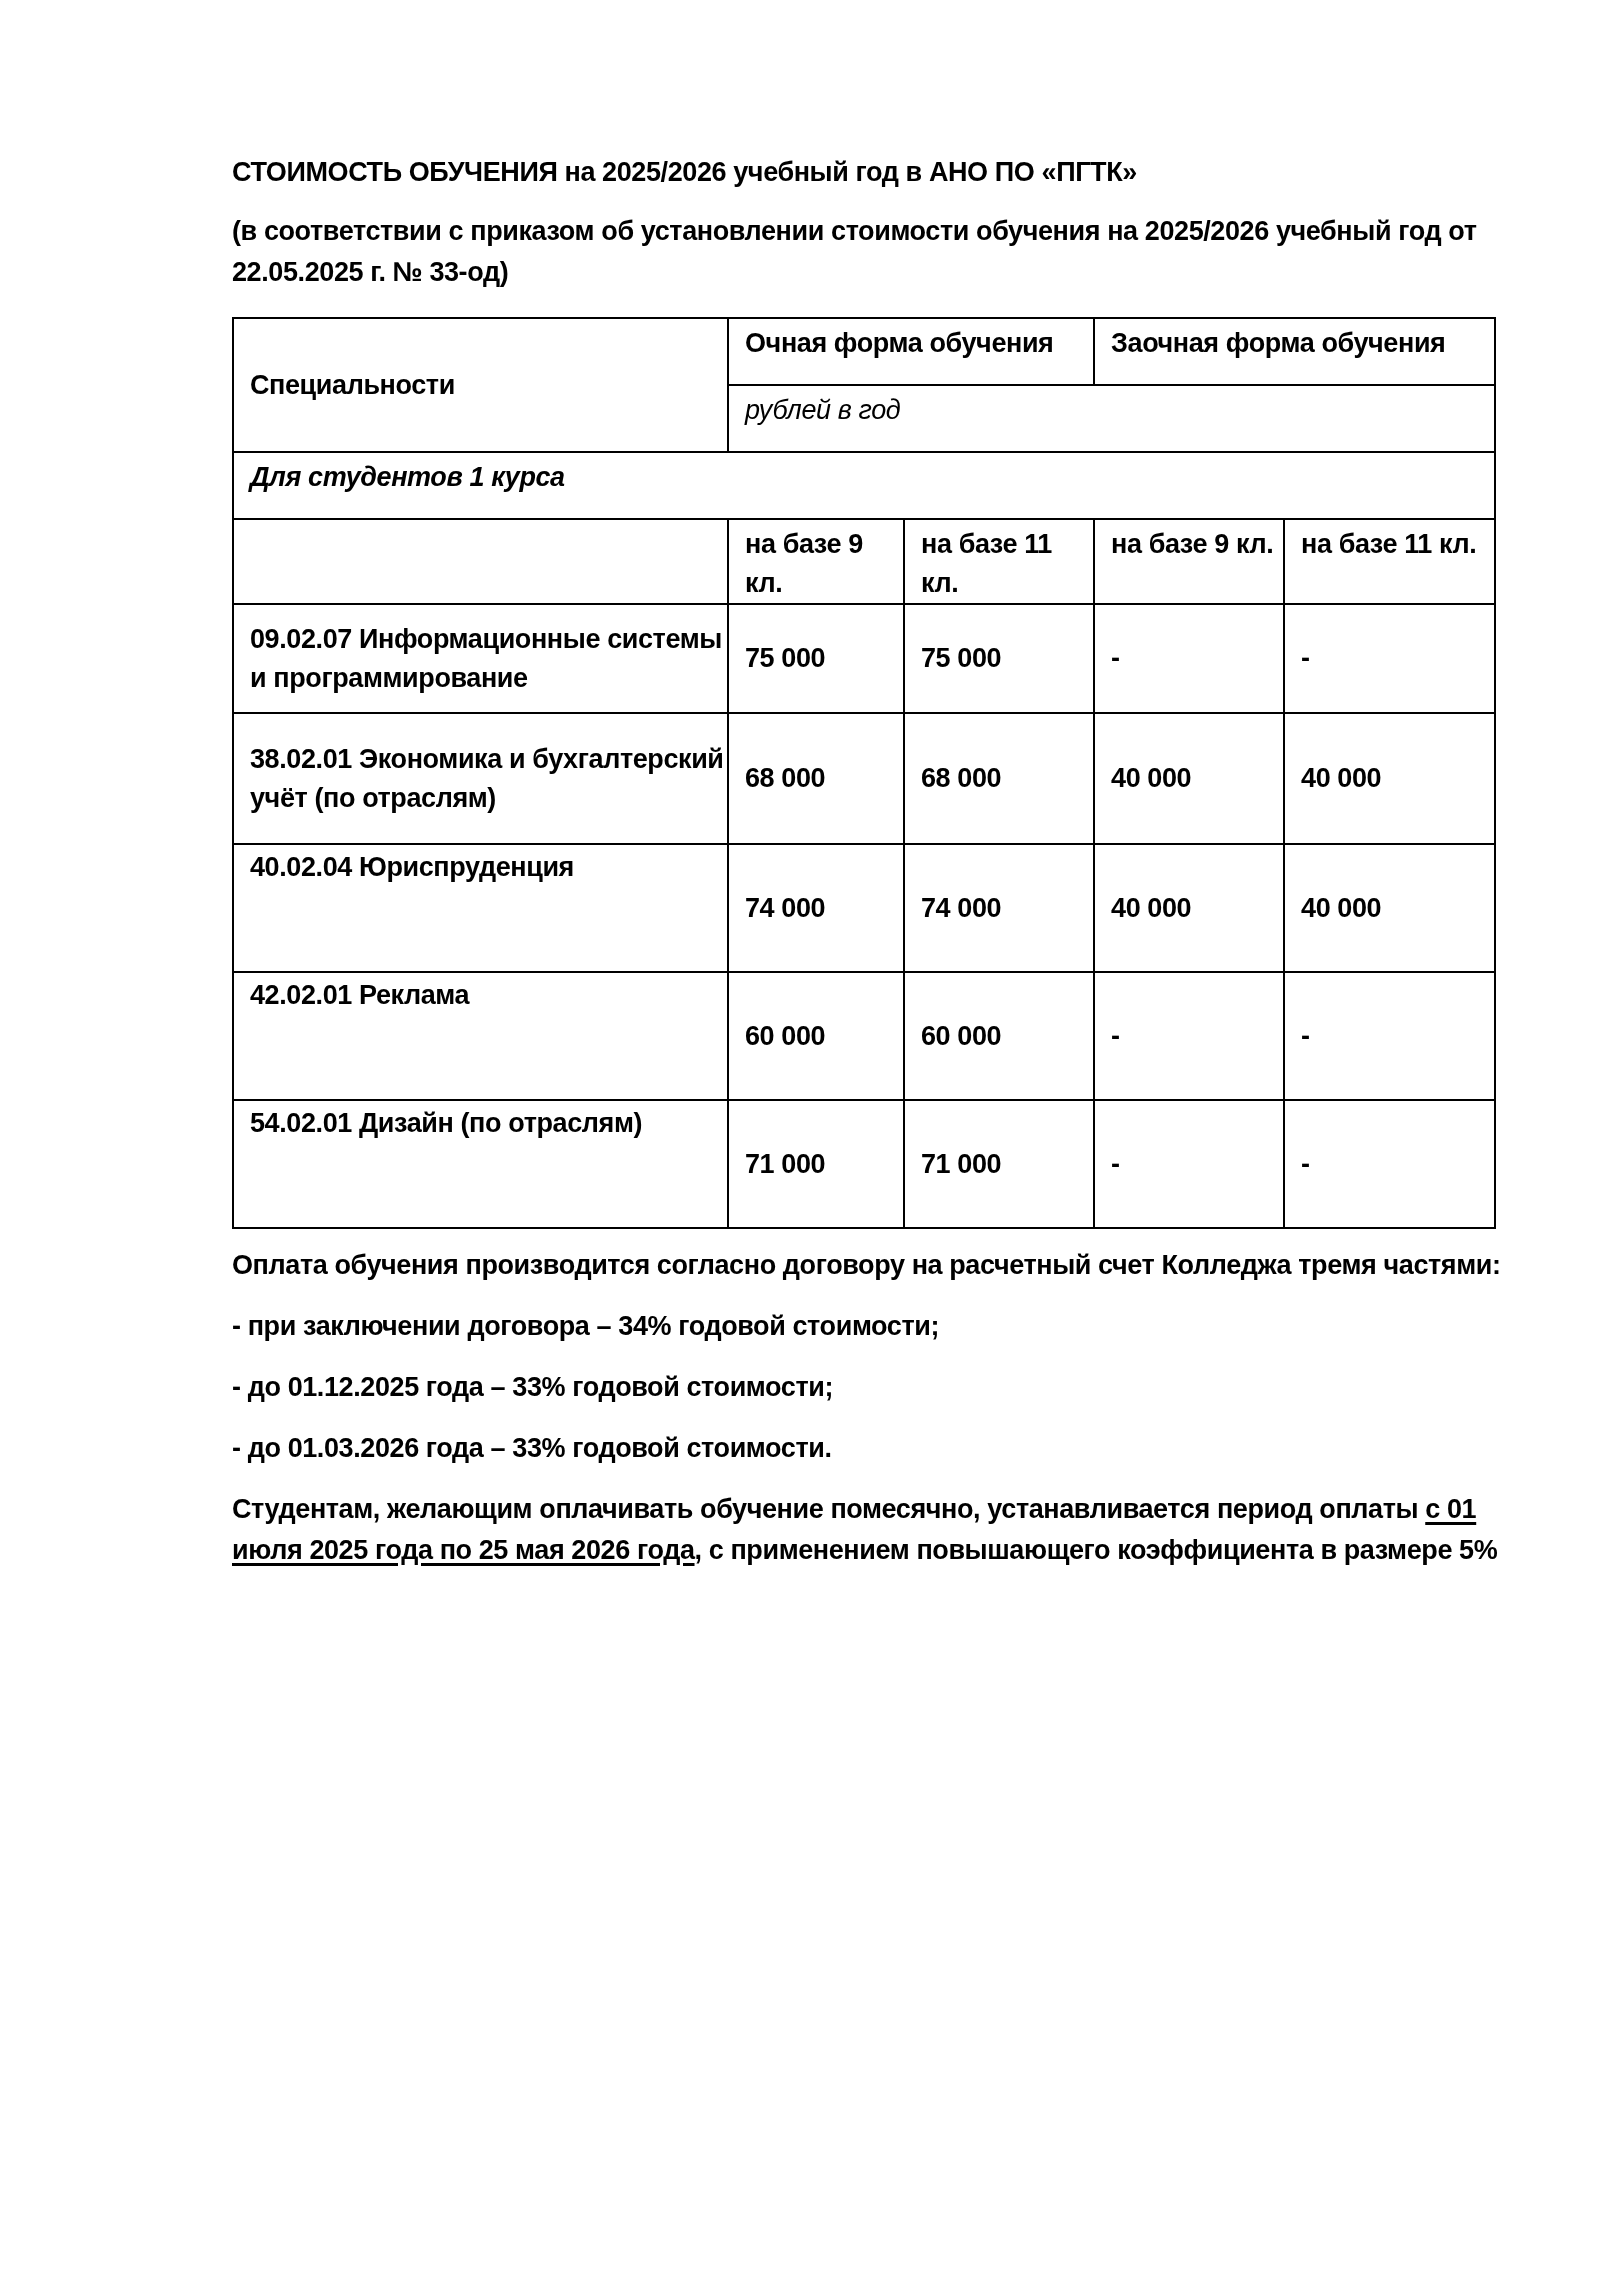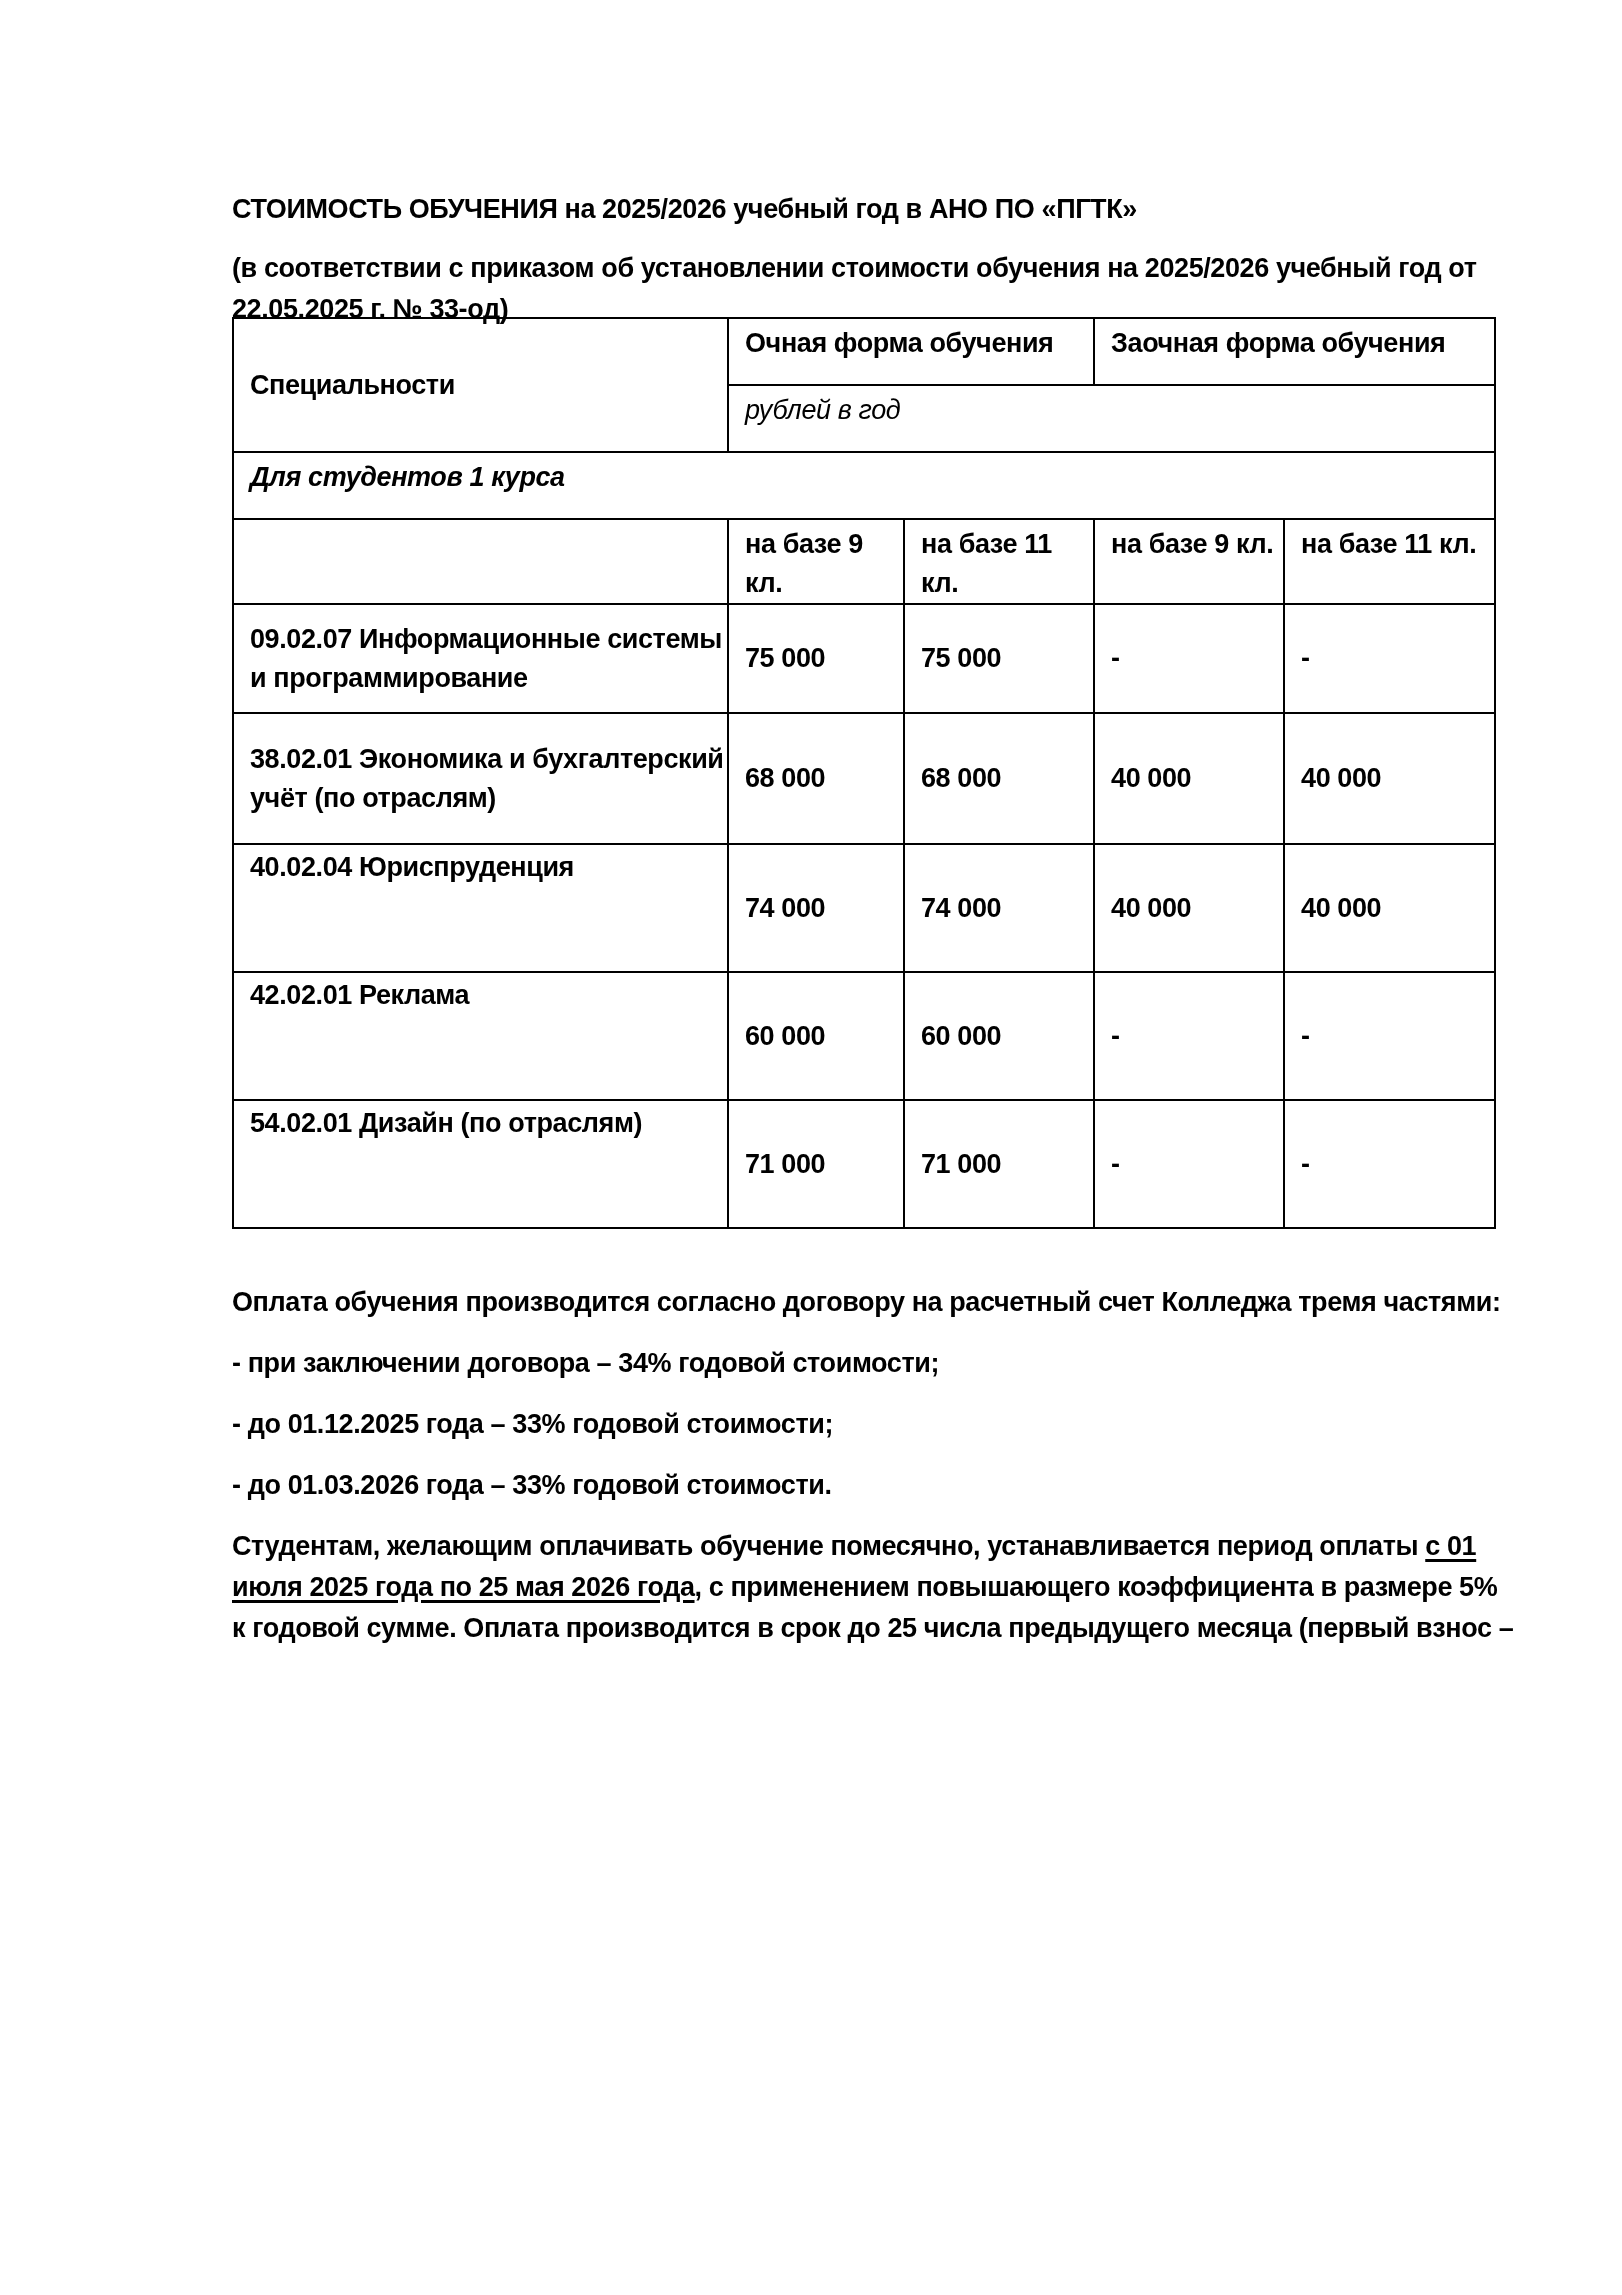--- a/index.html
+++ b/index.html
@@ -22,21 +22,20 @@
     background: #ffffff;
   }
   .txt {
     position: absolute;
     left: 232px;
     font-weight: bold;
     font-size: 27px;
     line-height: 41px;
     white-space: nowrap;
     letter-spacing: -0.4px;
-    margin-top: 37px;
   }
   .title { top: 152px; }
   .subtitle { top: 211px; }
   .subtitle .line { display: block; }
 
   
   .price-table {
     position: absolute;
     left: 232px;
     top: 317px;
@@ -199,17 +198,16 @@
     </table>
 
   <div class="txt para p1">Оплата обучения производится согласно договору на расчетный счет Колледжа тремя частями:</div>
   <div class="txt para p2">- при заключении договора – 34% годовой стоимости;</div>
   <div class="txt para p3">- до 01.12.2025 года – 33% годовой стоимости;</div>
   <div class="txt para p4">- до 01.03.2026 года – 33% годовой стоимости.</div>
 
   <div class="txt para p5">
     <span class="line"><span>Студентам, желающим оплачивать обучение помесячно, устанавливается период оплаты </span><span class="u">с 01</span></span>
     <span class="line"><span class="u">июля 2025 года по 25 мая 2026 года</span><span>, с применением повышающего коэффициента в размере 5%</span></span>
-    <span class="line">к годовой сумме. Оплата производится в срок до 25 числа предыдущего месяца (первый взнос –</span>
   </div>
 
 </div>
 
 
 </body></html>

